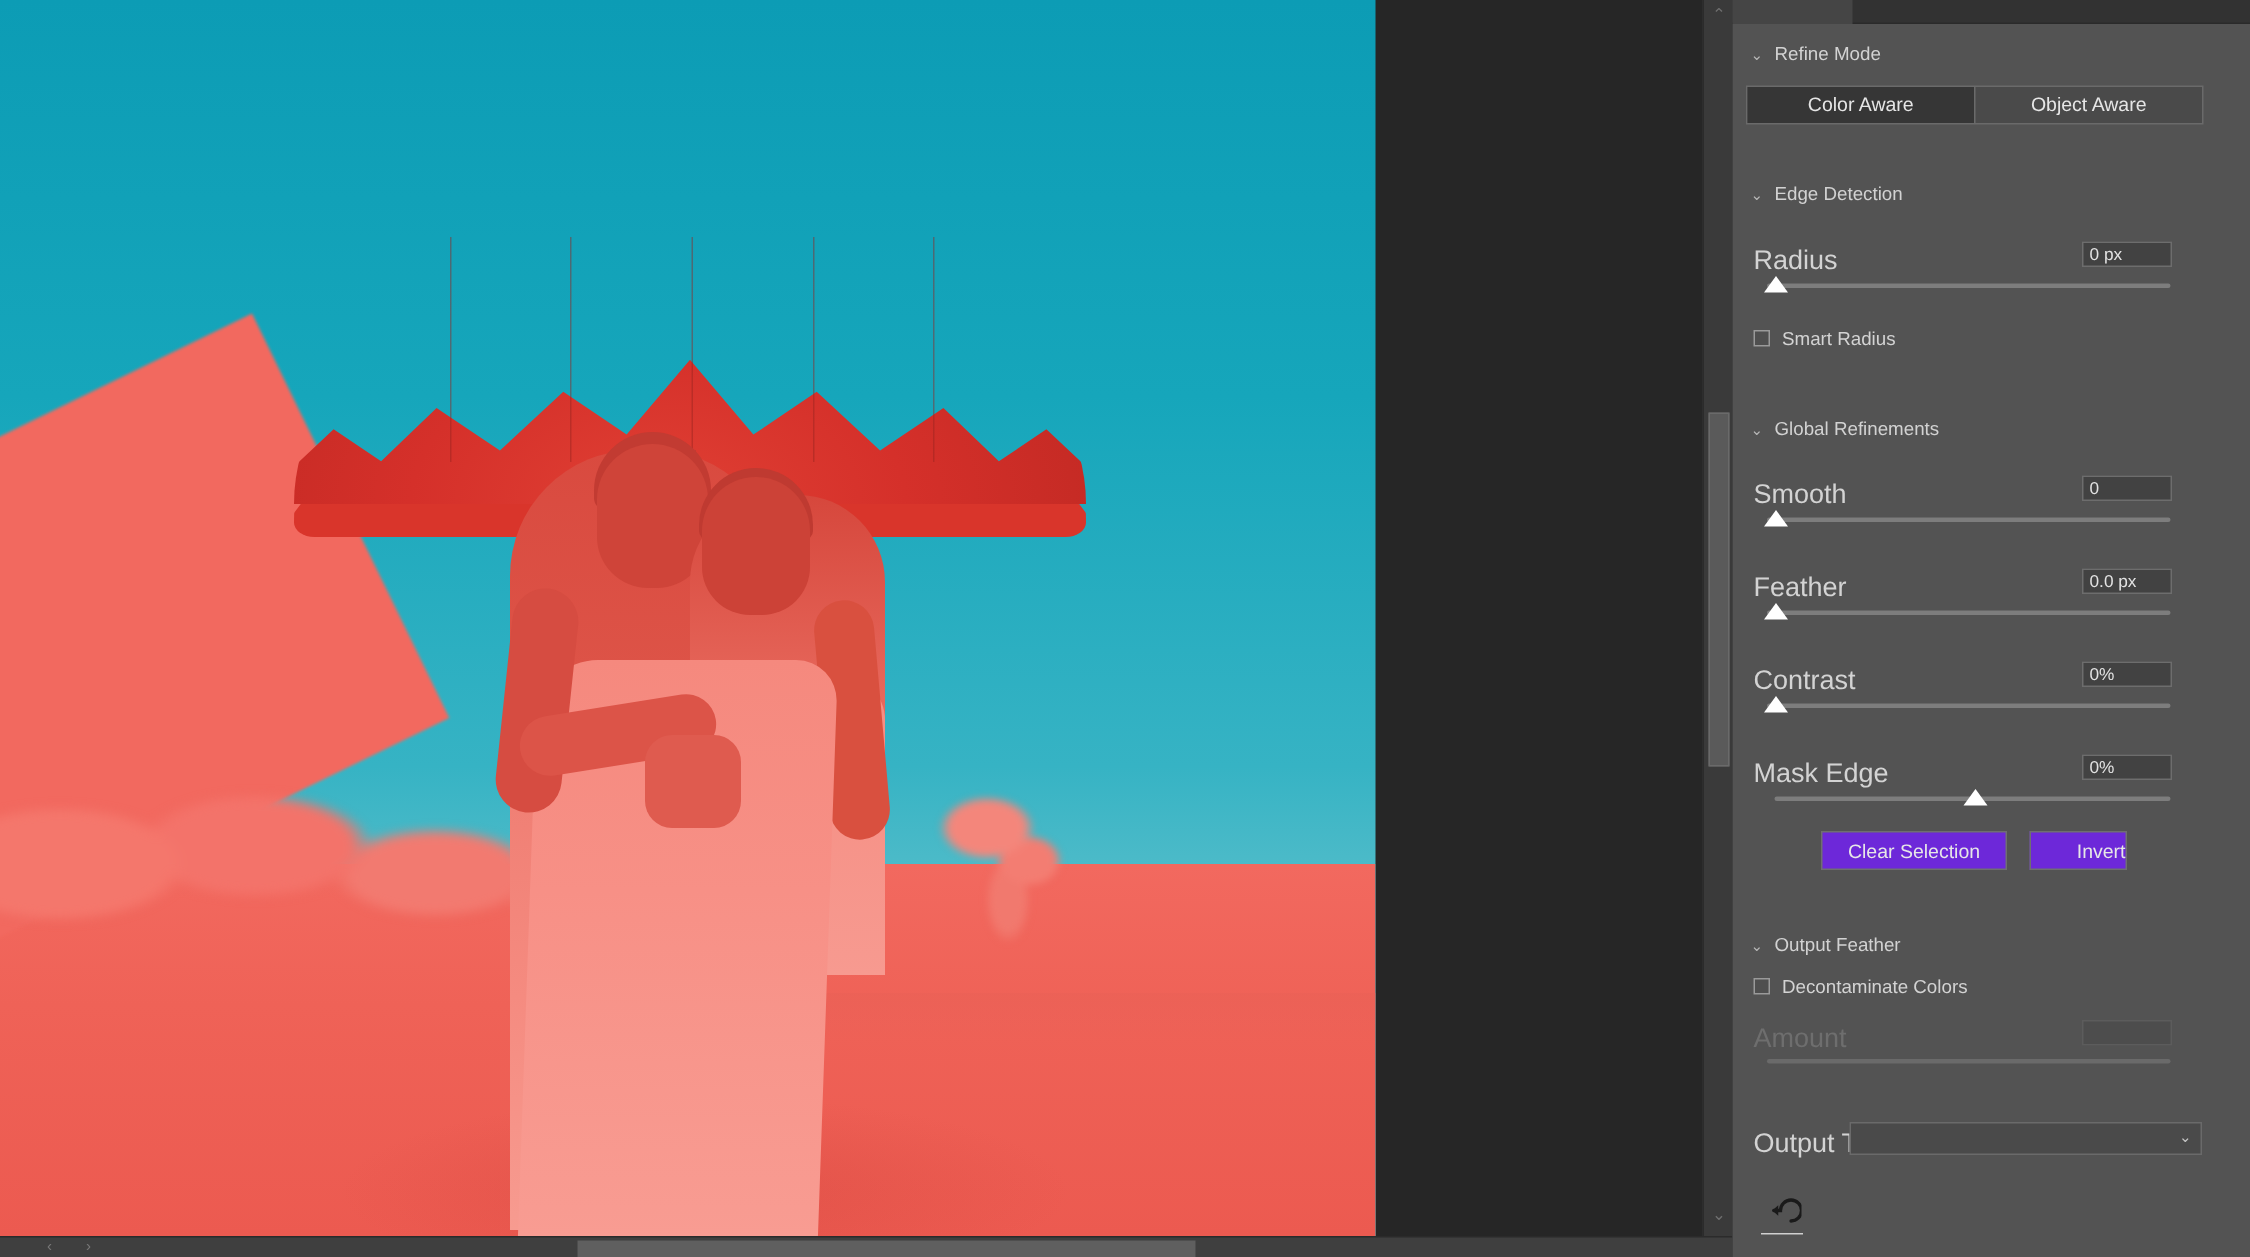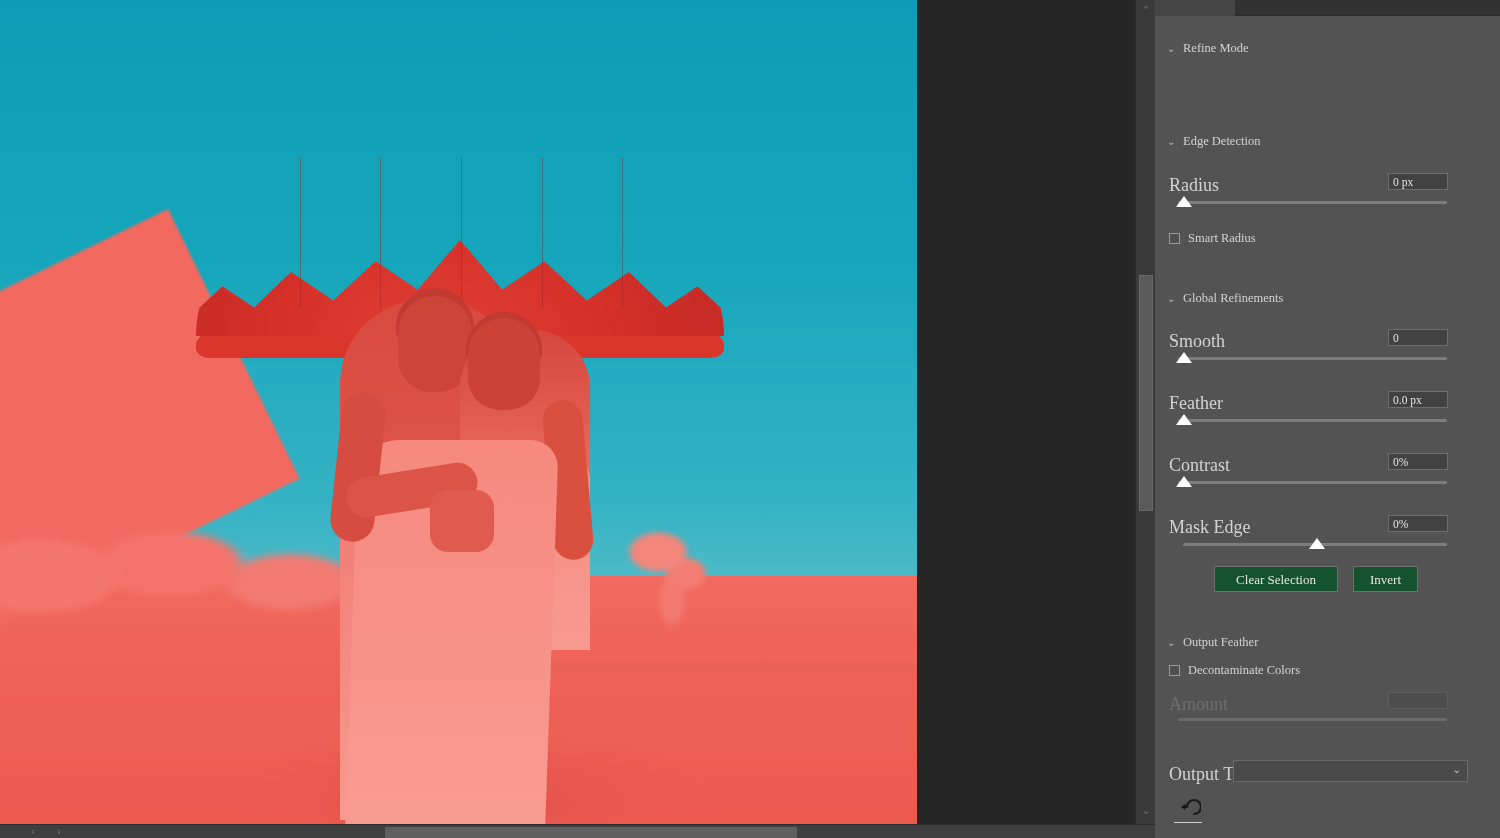--- a/index.html
+++ b/index.html
@@ -178,23 +178,22 @@
   }
   #panel-header {
     position: absolute; left: 0; top: 0; width: 345px; height: 16px;
     background: #323232; border-bottom: 1px solid #2a2a2a;
   }
   #panel-header .tab-stub {
     position: absolute; left: 0; top: 0; width: 80px; height: 16px;
     background: #454545;
   }
   #panel-body {
-    position: absolute; left: 0; top: 16px; width: 323px; height: 822px;
+    position: absolute; left: 0; top: 4px; width: 323px; height: 822px;
     overflow: hidden;
-    font-family: Liberation Serif, serif;
   }
 
   .section-header {
     position: absolute; left: 12px; height: 18px; line-height: 18px;
     color: #d2d2d2; font-size: 12.5px; white-space: nowrap;
   }
   .section-header .chev {
     display: inline-block; width: 16px; color: #b9b9b9; font-size: 10px;
   }
 
@@ -237,21 +236,21 @@
   .cbox {
     display: inline-block; width: 11px; height: 11px;
     border: 1px solid #9a9a9a; background: #4f4f4f;
     vertical-align: middle; margin-right: 8px;
   }
   .cbox-label { vertical-align: middle; font-size: 12.5px; color: #d3d3d3; }
 
   
   .btn {
     position: absolute; height: 26px; line-height: 26px; text-align: center;
-    background: #14532d; border: 1px solid #6f6f6f; color: #e7e7e7;
+    background: #6d28d9; border: 1px solid #6f6f6f; color: #e7e7e7;
     font-size: 13px; cursor: default;
   }
 
   
   #output-to-label { position: absolute; left: 14px; top: 748px; font-size: 18px; color: #d3d3d3; }
   #output-select {
     position: absolute; left: 78px; top: 744px; width: 235px; height: 22px;
     background: #4a4a4a; border: 1px solid #6a6a6a;
   }
   #output-select .sel-chev {
@@ -330,20 +329,24 @@
   <div id="panel">
     <div id="panel-header">
       <div class="tab-stub"></div>
     </div>
 
     <div id="panel-body">
 
       <div class="section-header" style="top:23px;">
         <span class="chev">⌄</span><span>Refine Mode</span>
       </div>
+      <div class="segmented" style="left:9px; top:53px; width:305px;">
+        <div class="seg active">Color Aware</div>
+        <div class="seg">Object Aware</div>
+      </div>
 
       <div class="section-header" style="top:116px;">
         <span class="chev">⌄</span><span>Edge Detection</span>
       </div>
 
       <div class="row-label" style="top:159px;">Radius</div>
       <div class="num-field" style="left:233px; top:157px;">0 px</div>
       <div class="slider-track" style="left:23px; top:185px; width:269px;"></div>
       <div class="slider-thumb" style="left:21px; top:180px;"></div>
 
@@ -369,21 +372,21 @@
       <div class="num-field" style="left:233px; top:437px;">0%</div>
       <div class="slider-track" style="left:23px; top:465px; width:269px;"></div>
       <div class="slider-thumb" style="left:21px; top:460px;"></div>
 
       <div class="row-label" style="top:501px;">Mask Edge</div>
       <div class="num-field" style="left:233px; top:499px;">0%</div>
       <div class="slider-track" style="left:28px; top:527px; width:264px;"></div>
       <div class="slider-thumb" style="left:154px; top:522px;"></div>
 
       <div class="btn" style="left:59px; top:550px; width:124px;">Clear Selection</div>
-      <div class="btn" style="left:198px; top:550px; width:65px;">Invert</div>
+      <div class="btn" style="left:198px; top:550px; width:65px;text-align:right;">Invert</div>
 
       <div class="section-header" style="top:617px;">
         <span class="chev">⌄</span><span>Output Feather</span>
       </div>
 
       <div class="checkbox-row" style="top:646px;">
         <span class="cbox"></span><span class="cbox-label">Decontaminate Colors</span>
       </div>
 
       <div class="row-label disabled" style="top:678px;">Amount</div>

